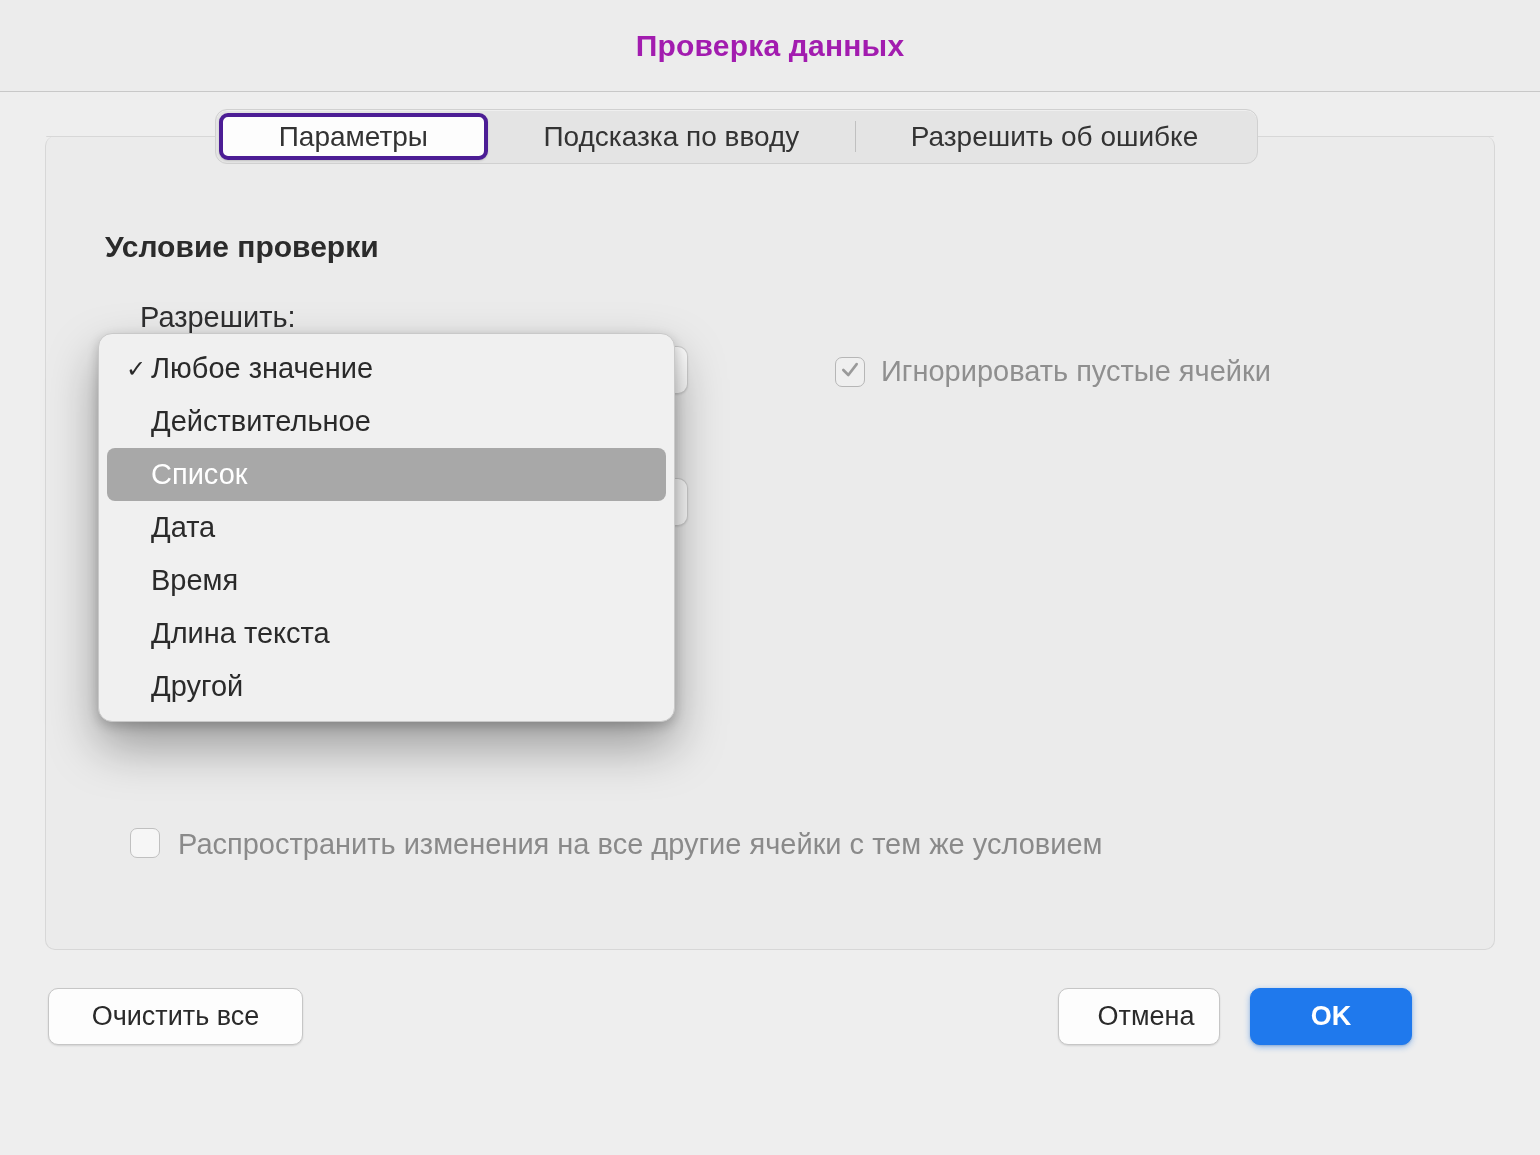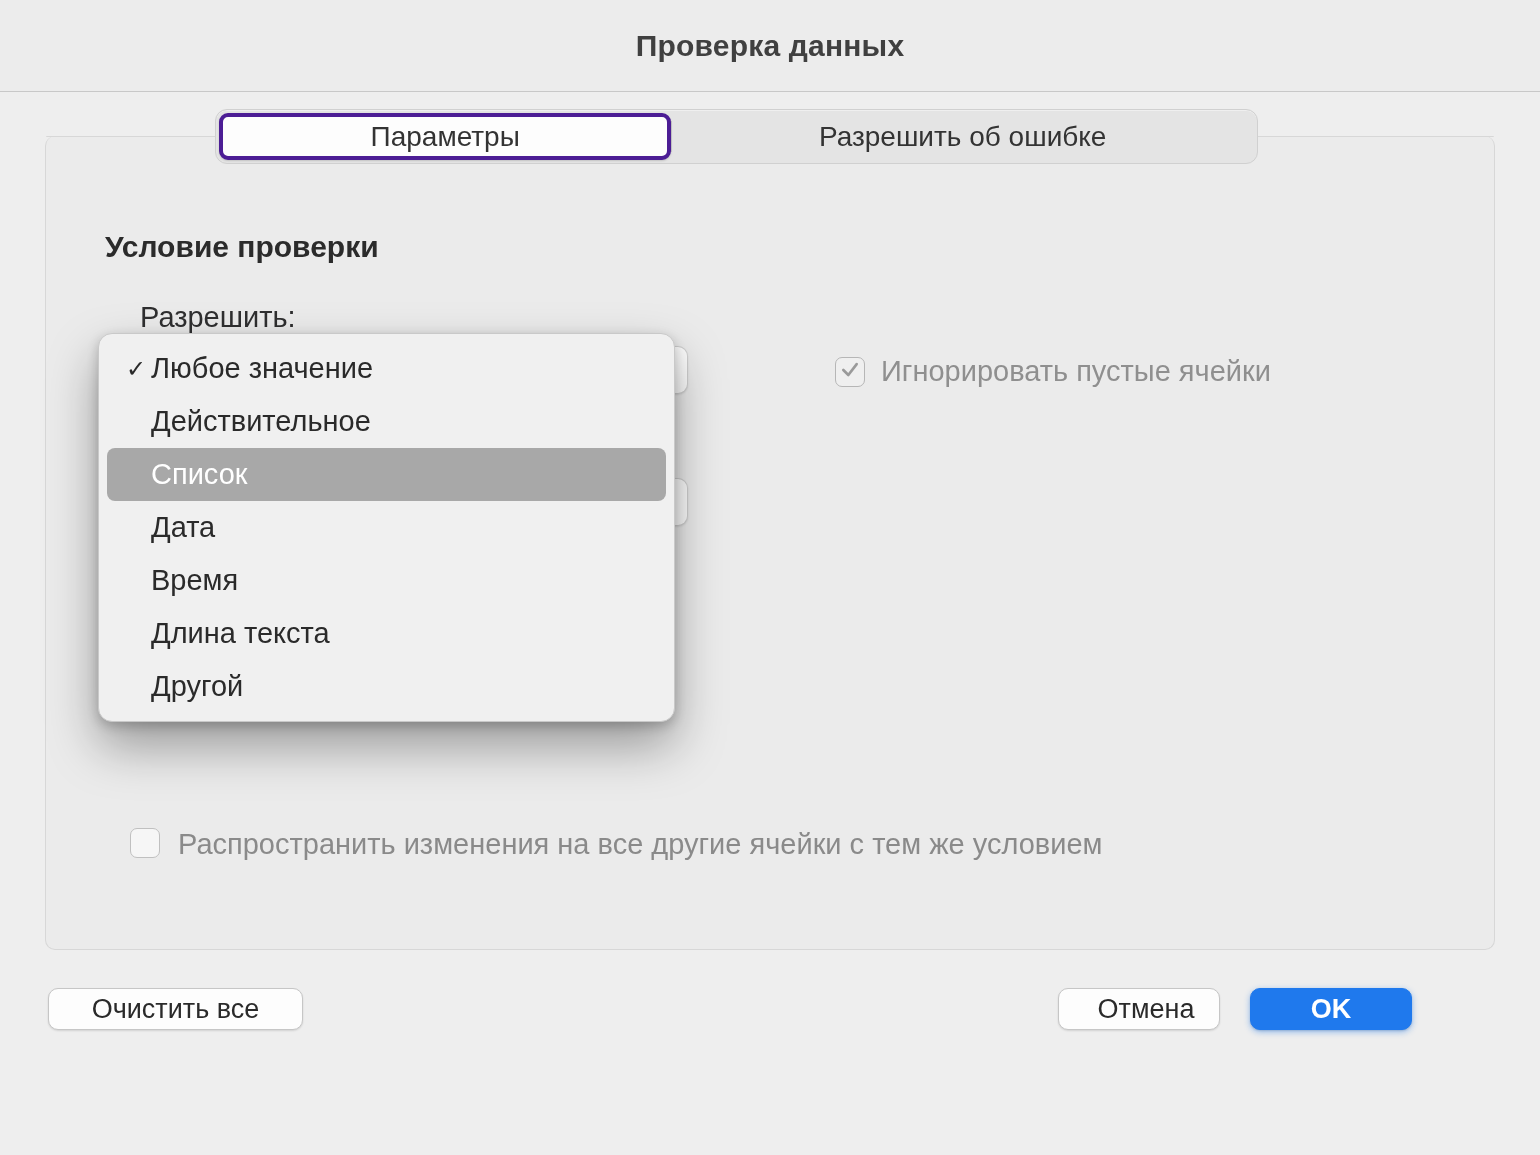--- a/index.html
+++ b/index.html
@@ -18,21 +18,21 @@
     height: 92px;
     display: flex;
     align-items: center;
     justify-content: center;
     border-bottom: 1px solid #c8c8c8;
     background: #ececec;
   }
   .titlebar-text {
     font-weight: 700;
     font-size: 30px;
-    color: #404040;
+    color: #a21caf;
     letter-spacing: .2px;
   }
 
   .tabstrip {
     position: absolute;
     top: 109px;
     left: 215px;
     width: 1043px;
     height: 55px;
     border-radius: 12px;
@@ -208,21 +208,21 @@
     color: #2a2a2a;
   }
   .menu-item.highlight {
     background: #a8a8a8;
     color: #fff;
   }
 
   
   .btn {
     position: absolute;
-    height: 42px;
+    height: 57px;
     border: 1px solid #c6c6c6;
     border-radius: 10px;
     background: #fdfdfd;
     box-shadow: 0 1px 2px rgba(0,0,0,.12);
     display: flex;
     align-items: center;
     justify-content: center;
     font-size: 27px;
     color: #2a2a2a;
     padding: 0 26px;
@@ -244,20 +244,23 @@
 
 <div class="titlebar">
   <div class="titlebar-text">Проверка данных</div>
 </div>
 
 <div class="groupbox"></div>
 
 <div class="tabstrip">
   <div class="tab active">
     <span>Параметры</span>
+  </div>
+  <div class="tab">
+    <span>Подсказка по вводу</span>
   </div>
   <div class="tab tab-sep">
     <span>Разрешить об ошибке</span>
   </div>
 </div>
 
 <div class="section-title">Условие проверки</div>
 
 <div class="allow-label">Разрешить:</div>
 

